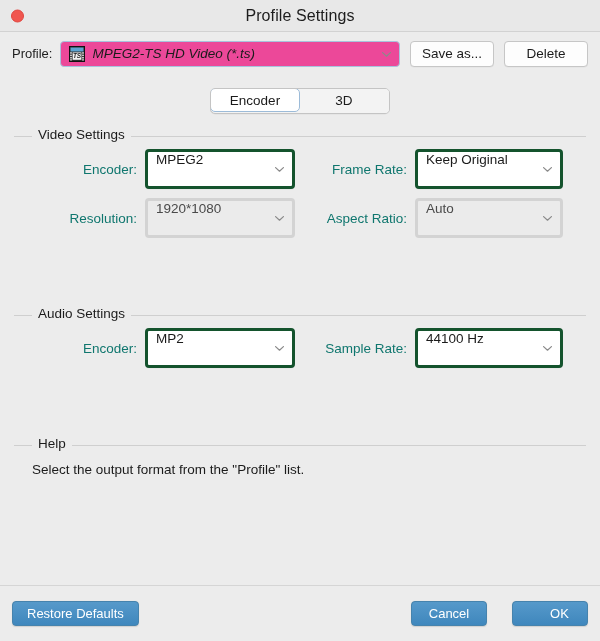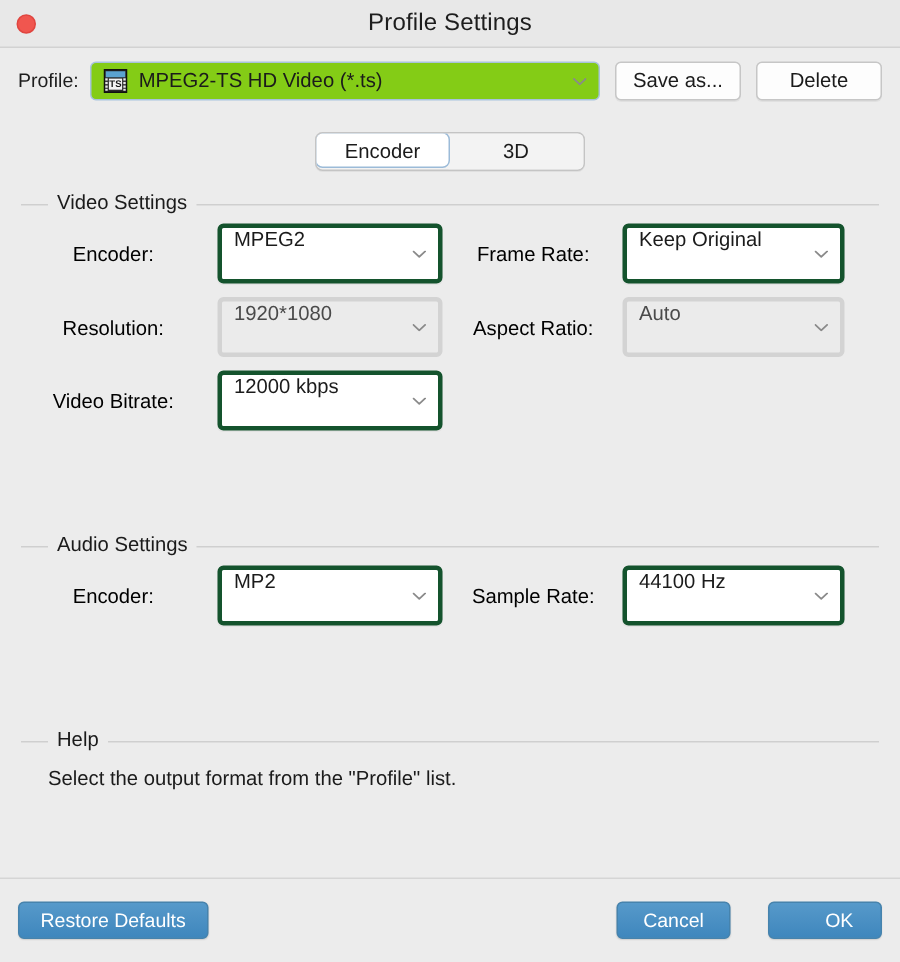--- a/index.html
+++ b/index.html
@@ -66,28 +66,29 @@
   .profile-label {
     font-size: 13px;
     color: #1d1d1d;
     margin-right: 8px;
     white-space: nowrap;
   }
   .profile-select {
     position: relative;
     flex: 1 1 auto;
     height: 26px;
-    background: #84cc16;
+    background: #ec4899;
     border: 1px solid #a8c3dd;
     border-radius: 4px;
     display: flex;
     align-items: center;
     padding: 0 8px;
     box-sizing: border-box;
     max-width: 340px;
+    font-style: italic;
   }
   .profile-icon {
     position: relative;
     width: 16px;
     height: 16px;
     flex: 0 0 16px;
     margin-right: 7px;
   }
   .profile-value {
     font-size: 13.5px;
@@ -192,22 +193,22 @@
     align-items: center;
     margin-bottom: 9px;
   }
   .fcell {
     display: flex;
     align-items: center;
   }
   .fcell.left { width: 290px; }
   .flabel {
     font-size: 13.5px;
-    color: #000000;
-    text-align: center;
+    color: #0f766e;
+    text-align: right;
     white-space: nowrap;
     padding-right: 8px;
     box-sizing: border-box;
   }
   .flabel.w1 { width: 131px; }
   .flabel.w2 { width: 111px; }
 
   .combo {
     position: relative;
     height: 40px;
@@ -371,33 +372,20 @@
               <span>Auto</span>
               <span class="chev">
                 <svg width="9" height="5" viewBox="0 0 9 5">
                     <path d="M0.6 0.6 L4.5 4.2 L8.4 0.6" fill="none" stroke="#8a8a8a" stroke-width="1.2" stroke-linecap="round" stroke-linejoin="round"></path>
                   </svg>
               </span>
             </span>
           </div>
         </div>
 
-        <div class="frow">
-          <div class="fcell left">
-            <span class="flabel w1">Video Bitrate:</span>
-            <span class="combo w150">
-              <span>12000 kbps</span>
-              <span class="chev">
-                <svg width="9" height="5" viewBox="0 0 9 5">
-                    <path d="M0.6 0.6 L4.5 4.2 L8.4 0.6" fill="none" stroke="#8a8a8a" stroke-width="1.2" stroke-linecap="round" stroke-linejoin="round"></path>
-                  </svg>
-              </span>
-            </span>
-          </div>
-        </div>
         <div class="spacer-block"></div>
       </div>
     </div>
 
     <div class="groupbox">
       <div class="group-line">
         <span class="group-label">Audio Settings</span>
       </div>
       <div class="group-body">
         <div class="frow">

